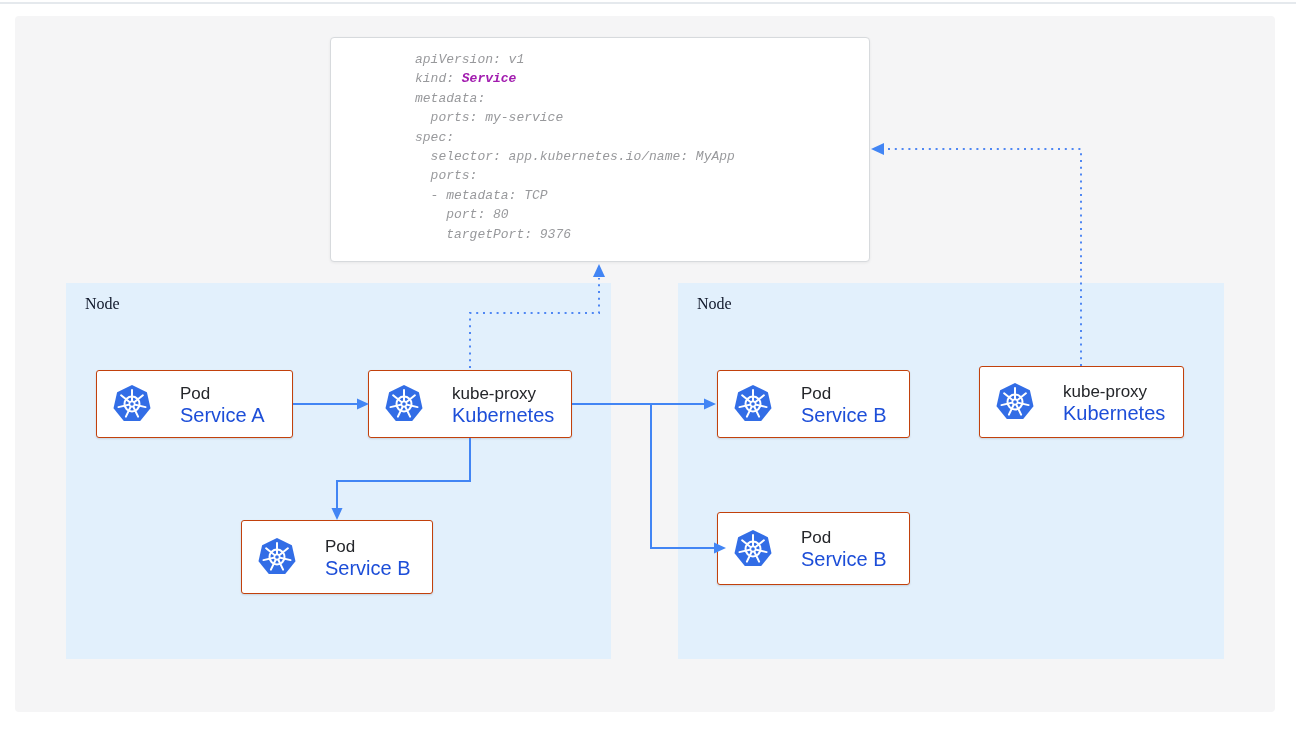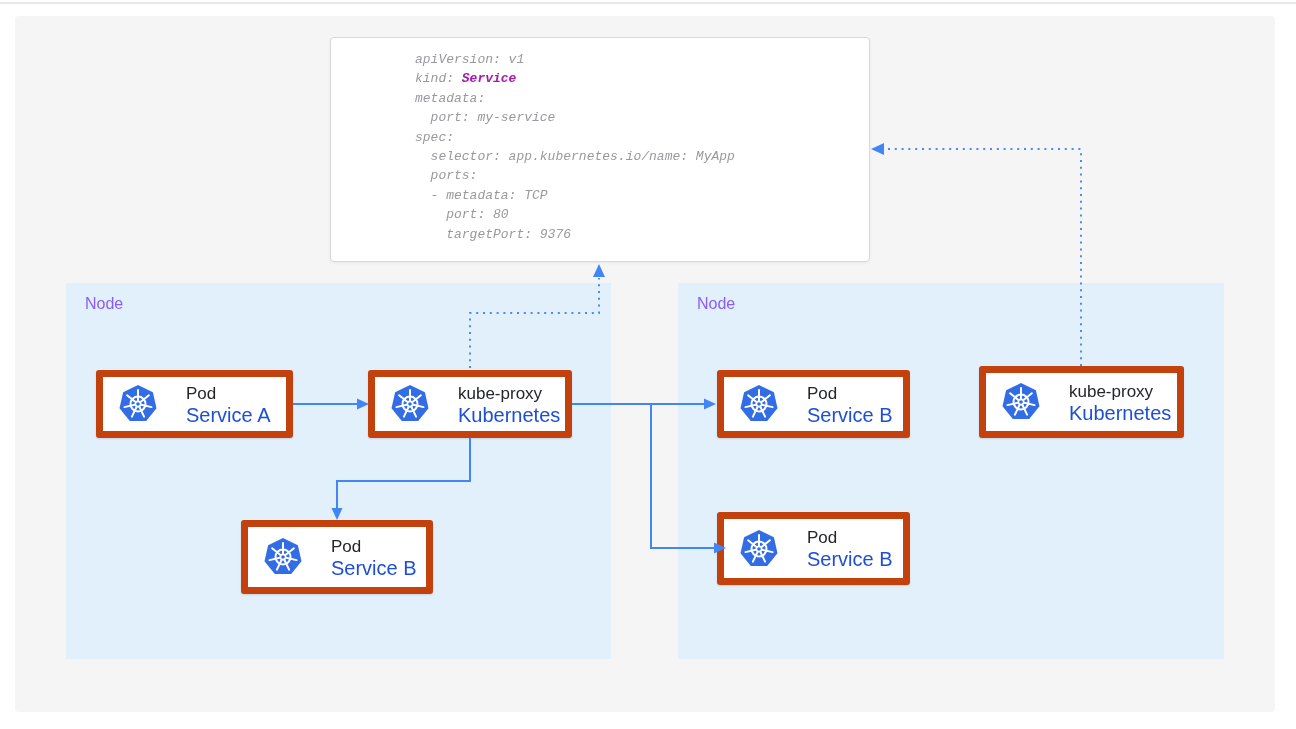--- a/index.html
+++ b/index.html
@@ -13,23 +13,23 @@
               background:#fff;border:1px solid #d7dadd;border-radius:4px;
               box-shadow:0 1px 3px rgba(0,0,0,0.06);box-sizing:border-box;
               padding:12px 0 0 84px;z-index:2;}
   .code-line{font-family:Liberation Mono, monospace;font-style:italic;font-size:13px;
              line-height:19.4px;color:#98999c;white-space:pre;}
   .code-line .b{font-weight:bold;color:#a21caf;}
 
   .node{position:absolute;top:283px;height:376px;background:#e2f0fc;z-index:1;}
   .node-left{left:66px;width:545px;}
   .node-right{left:678px;width:546px;}
-  .node-label{position:absolute;left:19px;top:12px;font-size:16px;color:#8b5cf6;}
-
-  .card{position:absolute;background:#fff;border:7px solid #c2410c;border-radius:3px;
+  .node-label{position:absolute;left:19px;top:12px;font-size:16px;color:#0f172a;font-family:Liberation Serif, serif;}
+
+  .card{position:absolute;background:#fff;border:1px solid #c2410c;border-radius:3px;
         box-shadow:0 1px 2px rgba(0,0,0,0.12);display:flex;align-items:center;
         padding-left:15px;box-sizing:border-box;z-index:2;}
   .kicon{width:40px;height:40px;flex:none;display:block;}
   .card .text{margin-left:28px;}
   .card .title{font-size:17px;line-height:22px;color:#24262a;}
   .card .subtitle{font-size:20px;line-height:21px;color:#1d4ed8;}
 
   .card-a{left:96px;top:370px;width:197px;height:68px;}
   .card-b{left:368px;top:370px;width:204px;height:68px;}
   .card-c{left:241px;top:520px;width:192px;height:74px;}
@@ -46,21 +46,21 @@
 <body>
 
 <div class="stage">
   <div class="top-rule"></div>
   <div class="canvas"></div>
 
   <div class="yaml-panel">
     <div class="code-line"><span>apiVersion: v1</span></div>
     <div class="code-line"><span>kind: </span><span class="b">Service</span></div>
     <div class="code-line"><span>metadata:</span></div>
-    <div class="code-line"><span>  port: my-service</span></div>
+    <div class="code-line"><span>  ports: my-service</span></div>
     <div class="code-line"><span>spec:</span></div>
     <div class="code-line"><span>  selector: app.kubernetes.io/name: MyApp</span></div>
     <div class="code-line"><span>  ports:</span></div>
     <div class="code-line"><span>  - metadata: TCP</span></div>
     <div class="code-line"><span>    port: 80</span></div>
     <div class="code-line"><span>    targetPort: 9376</span></div>
   </div>
 
   <div class="node node-left">
     <div class="node-label">Node</div>

